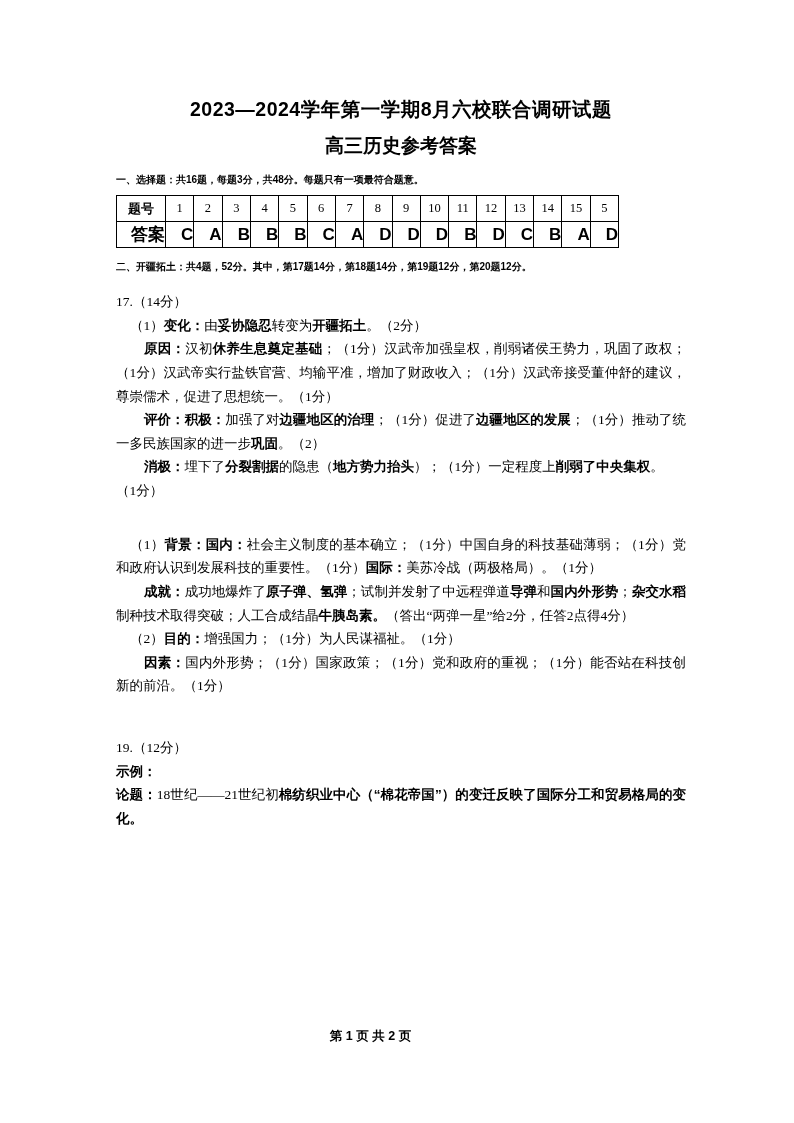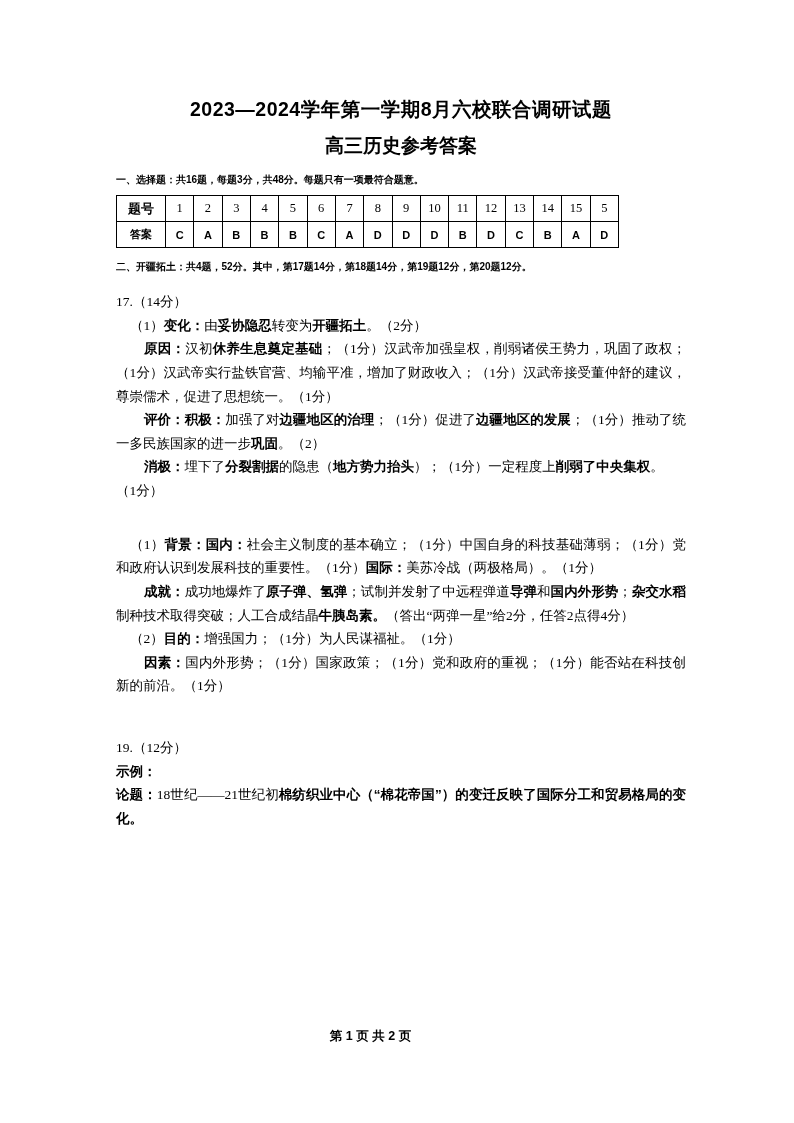--- a/index.html
+++ b/index.html
@@ -61,22 +61,23 @@
     padding: 0;
   }
   table.ans td.hdr {
     width: 48px;
     font-size: 13px;
     font-weight: bold;
     font-family: "Liberation Sans", "DejaVu Sans", sans-serif;
   }
   table.ans tr.answers td {
     font-weight: bold;
-    font-size: 11px;
-    font-family: "Liberation Sans", "DejaVu Sans", sans-serif;
+    font-size: 17px;
+    font-family: "Liberation Sans", "DejaVu Sans", sans-serif;
+    text-align: right;
   }
   .qblock { margin-top: 16px; }
   .qnum {
     font-size: 13.5px;
     margin: 0 0 4px 0;
   }
   p.line {
     font-size: 13.5px;
     line-height: 1.75;
     margin: 0;

